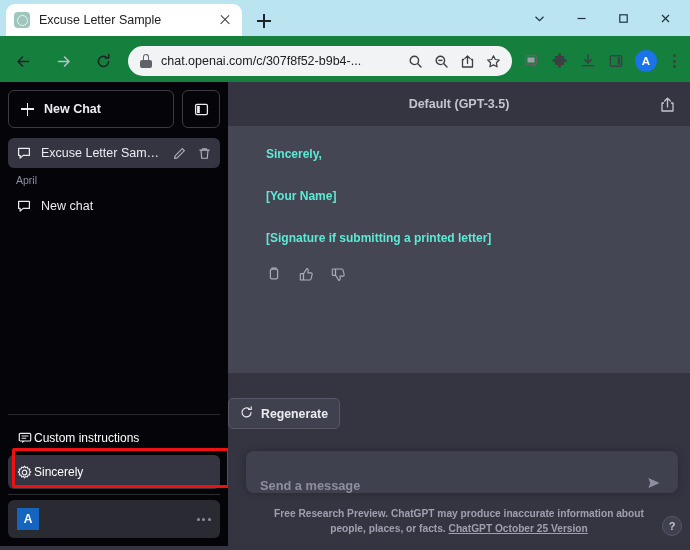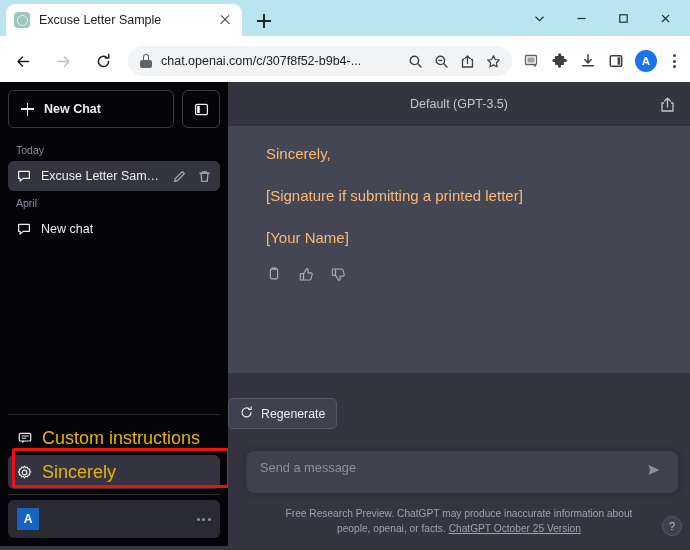--- a/index.html
+++ b/index.html
@@ -52,21 +52,21 @@
   .newtab::before{ left:5px; top:11px; width:14px; height:1.8px; }
   .newtab::after { left:11px; top:5px; width:1.8px; height:14px; }
 
   .wctrls { position:absolute; right:4px; top:0; height:36px; display:flex; align-items:center; }
   .wbtn { width:42px; height:36px; display:flex; align-items:center; justify-content:center; cursor:pointer; }
   .wbtn svg { display:block; }
 
   
   .toolbar {
     position:absolute; left:0; top:36px; width:690px; height:50px;
-    background:#ffffff; display:flex; align-items:center;
+    background:#15803d; display:flex; align-items:center;
   }
   .navbtn { width:34px; height:34px; margin-left:6px; display:flex; align-items:center; justify-content:center; cursor:pointer; border-radius:50%; }
   .omnibox {
     flex:1 1 auto; height:30px; margin:0 6px 0 8px; background:#f1f3f4;
     border-radius:16px; display:flex; align-items:center; padding:0 6px 0 12px;
     min-width:0;
   }
   .lock { width:12px; height:14px; flex:0 0 auto; position:relative; }
   .lock .body { position:absolute; left:0; bottom:0; width:12px; height:8px; background:#5f6368; border-radius:2px; }
   .lock .shackle{ position:absolute; left:2.6px; top:0; width:6.8px; height:7px; border:1.7px solid #5f6368; border-bottom:none; border-radius:4px 4px 0 0; }
@@ -112,22 +112,22 @@
     display:flex; align-items:center; gap:10px; height:30px;
     border-radius:6px; padding:0 8px; cursor:pointer;
     color:#ececf1; font-size:12.5px;
   }
   .conv.active { background:#343541; }
   .conv-title { flex:1 1 auto; white-space:nowrap; overflow:hidden; text-overflow:ellipsis; }
   .conv-act { width:15px; height:15px; flex:0 0 auto; display:flex; align-items:center; justify-content:center; cursor:pointer; }
 
   .side-bottom { border-top:1px solid #2a2a32; padding-top:6px; }
   .side-item {
-    display:flex; align-items:center; gap:10px; height:34px; border-radius:6px;
-    padding:0 9px; color:#eab308; font-size:18px; cursor:pointer;
+    display:flex; align-items:center; gap:2px; height:34px; border-radius:6px;
+    padding:0 9px; color:#ffffff; font-size:12px; cursor:pointer;
   }
   .side-item.sel { background:#343541; }
   .side-divider { height:1px; background:#2a2a32; margin:5px 0; }
   .profile-row {
     display:flex; align-items:center; height:38px; border-radius:6px;
     padding:0 9px; cursor:pointer; margin-top:3px; background:#2a2b32;
   }
   .profile-av {
     width:22px; height:22px; background:#1565c0; color:#fff; font-size:12px;
     font-weight:bold; display:flex; align-items:center; justify-content:center; flex:0 0 auto;
@@ -135,50 +135,50 @@
   .profile-dots { margin-left:auto; display:flex; gap:2.6px; }
   .profile-dots i { width:3px; height:3px; border-radius:50%; background:#8e8ea0; display:block; }
 
   .redbox {
     position:absolute; left:4px; top:33px; width:218px; height:40px;
     border:3px solid #ee1111; border-radius:2px; pointer-events:none;
   }
   .red-wrap { position:relative; }
 
   
-  .main { position:absolute; left:228px; top:0; width:462px; height:384px; background:#343541; }
+  .main { position:absolute; left:228px; top:0; width:462px; height:384px; background:#343541;font-weight:bold; }
   .main-header {
     position:absolute; left:0; top:0; width:462px; height:44px;
     display:flex; align-items:center; justify-content:center;
     color:#c5c5d2; font-size:12.5px;
   }
   .share-btn { position:absolute; right:12px; top:11px; width:22px; height:22px; display:flex; align-items:center; justify-content:center; cursor:pointer; }
 
   .msg-block {
     position:absolute; left:0; top:44px; width:462px; height:247px;
     background:#444654; overflow:hidden;
   }
   .msg-inner { padding:0 38px 0 38px; }
   .msg-p {
-    color:#fdba74; font-size:15px; line-height:28px; margin-top:0;
+    color:#5eead4; font-size:12px; line-height:28px; margin-top:0;
   }
   .msg-p.gap { margin-top:14px; }
   .msg-actions { display:flex; gap:16px; margin-top:14px; }
   .act-icon { width:16px; height:16px; display:flex; align-items:center; justify-content:center; cursor:pointer; }
 
   .below { position:absolute; left:0; top:291px; width:462px; height:173px; background:#343541; }
   .regen-row { display:flex; padding:25px 12px 0 0; }
   .regen {
     display:flex; align-items:center; gap:8px; height:31px; padding:0 11px;
     border:1px solid #565869; border-radius:5px; background:#40414f;
     color:#ececf1; font-size:12.3px; cursor:pointer;
   }
   .composer {
     margin:22px 12px 0 18px; height:42px; background:#40414f;
-    border-radius:8px; display:flex; align-items:flex-start; padding:9px 14px;
+    border-radius:8px; display:flex; align-items:flex-end; padding:0 14px;
     box-shadow:0 0 8px rgba(0,0,0,.25);
   }
   .composer-ph { flex:1 1 auto; color:#8e8ea0; font-size:12.8px; }
   .send-btn { width:20px; height:20px; display:flex; align-items:center; justify-content:center; cursor:pointer; }
   .footer {
     margin-top:13px; text-align:center; color:#a0a0b0; font-size:10.2px; line-height:15px;
     padding:0 40px;
   }
   .footer a { color:#a0a0b0; text-decoration:underline; }
   .help-btn {
@@ -316,21 +316,20 @@
         </div>
         <div class="side-toggle">
           <svg width="15" height="15" viewBox="0 0 15 15">
               <rect x="1.6" y="2.4" width="11.8" height="10.2" rx="1.4" stroke="#ececf1" stroke-width="1.3" fill="none"></rect>
               <rect x="3.1" y="3.9" width="2.7" height="7.2" fill="#ececf1"></rect>
             </svg>
         </div>
       </div>
 
       <div class="nav-list">
-        <div class="group-label">Today</div>
         <div class="conv active">
           <span class="conv-act">
             <svg width="14" height="14" viewBox="0 0 14 14">
                 <path d="M1.6 2.4 h10.8 v7 h-6.2 l-3.1 2.6 v-2.6 h-1.5 z" stroke="#ececf1" stroke-width="1.2" fill="none" stroke-linejoin="round"></path>
               </svg>
           </span>
           <span class="conv-title">Excuse Letter Sample</span>
           <span class="conv-act">
             <svg width="13" height="13" viewBox="0 0 13 13">
                 <path d="M9.3 1.6 L11.4 3.7 L4.2 10.9 L1.6 11.4 L2.1 8.8 Z" stroke="#b4b4c3" stroke-width="1.1" fill="none" stroke-linejoin="round"></path>
@@ -393,22 +392,22 @@
           <svg width="17" height="17" viewBox="0 0 17 17">
               <path d="M5 7 H3 v8 H14 V7 H12" stroke="#c5c5d2" stroke-width="1.3" fill="none" stroke-linejoin="round"></path>
               <path d="M8.5 11 V2.2 M5.6 5 L8.5 2.1 L11.4 5" stroke="#c5c5d2" stroke-width="1.3" fill="none" stroke-linecap="round" stroke-linejoin="round"></path>
             </svg>
         </span>
       </div>
 
       <div class="msg-block">
         <div class="msg-inner">
           <div class="msg-p gap">Sincerely,</div>
+          <div class="msg-p gap">[Your Name]</div>
           <div class="msg-p gap">[Signature if submitting a printed letter]</div>
-          <div class="msg-p gap">[Your Name]</div>
           <div class="msg-actions">
             <span class="act-icon">
               <svg width="14" height="14" viewBox="0 0 14 14">
                   <rect x="3.4" y="2.2" width="7.2" height="9.6" rx="1.3" stroke="#acacbe" stroke-width="1.2" fill="none"></rect>
                   <path d="M5 2.2 V1.1 h4 v1.1" stroke="#acacbe" stroke-width="1.2" fill="none"></path>
                 </svg>
             </span>
             <span class="act-icon">
               <svg width="15" height="15" viewBox="0 0 15 15">
                   <path d="M4.6 13 V6.6 l3.2 -5 c.9 0 1.5 .7 1.4 1.6 L8.9 5.9 h3.2 c.8 0 1.3 .7 1.1 1.4 l-1.2 4.6 c-.1 .6 -.6 1.1 -1.3 1.1 z" stroke="#acacbe" stroke-width="1.1" fill="none" stroke-linejoin="round"></path>
@@ -441,21 +440,21 @@
         <div class="composer">
           <span class="composer-ph">Send a message</span>
           <span class="send-btn">
             <svg width="16" height="16" viewBox="0 0 16 16">
                 <path d="M2.4 3 L13.6 8 L2.4 13 L4.2 8 Z" fill="#8e8ea0"></path>
               </svg>
           </span>
         </div>
 
         <div class="footer">
-          <span>Free Research Preview. ChatGPT may produce inaccurate information about people, openai, or facts.</span>
+          <span>Free Research Preview. ChatGPT may produce inaccurate information about people, places, or facts.</span>
           <a href="#">ChatGPT October 25 Version</a>
         </div>
 
         <div class="help-btn">?</div>
       </div>
     </div>
   </div>
 </div>
 
 </body></html>

